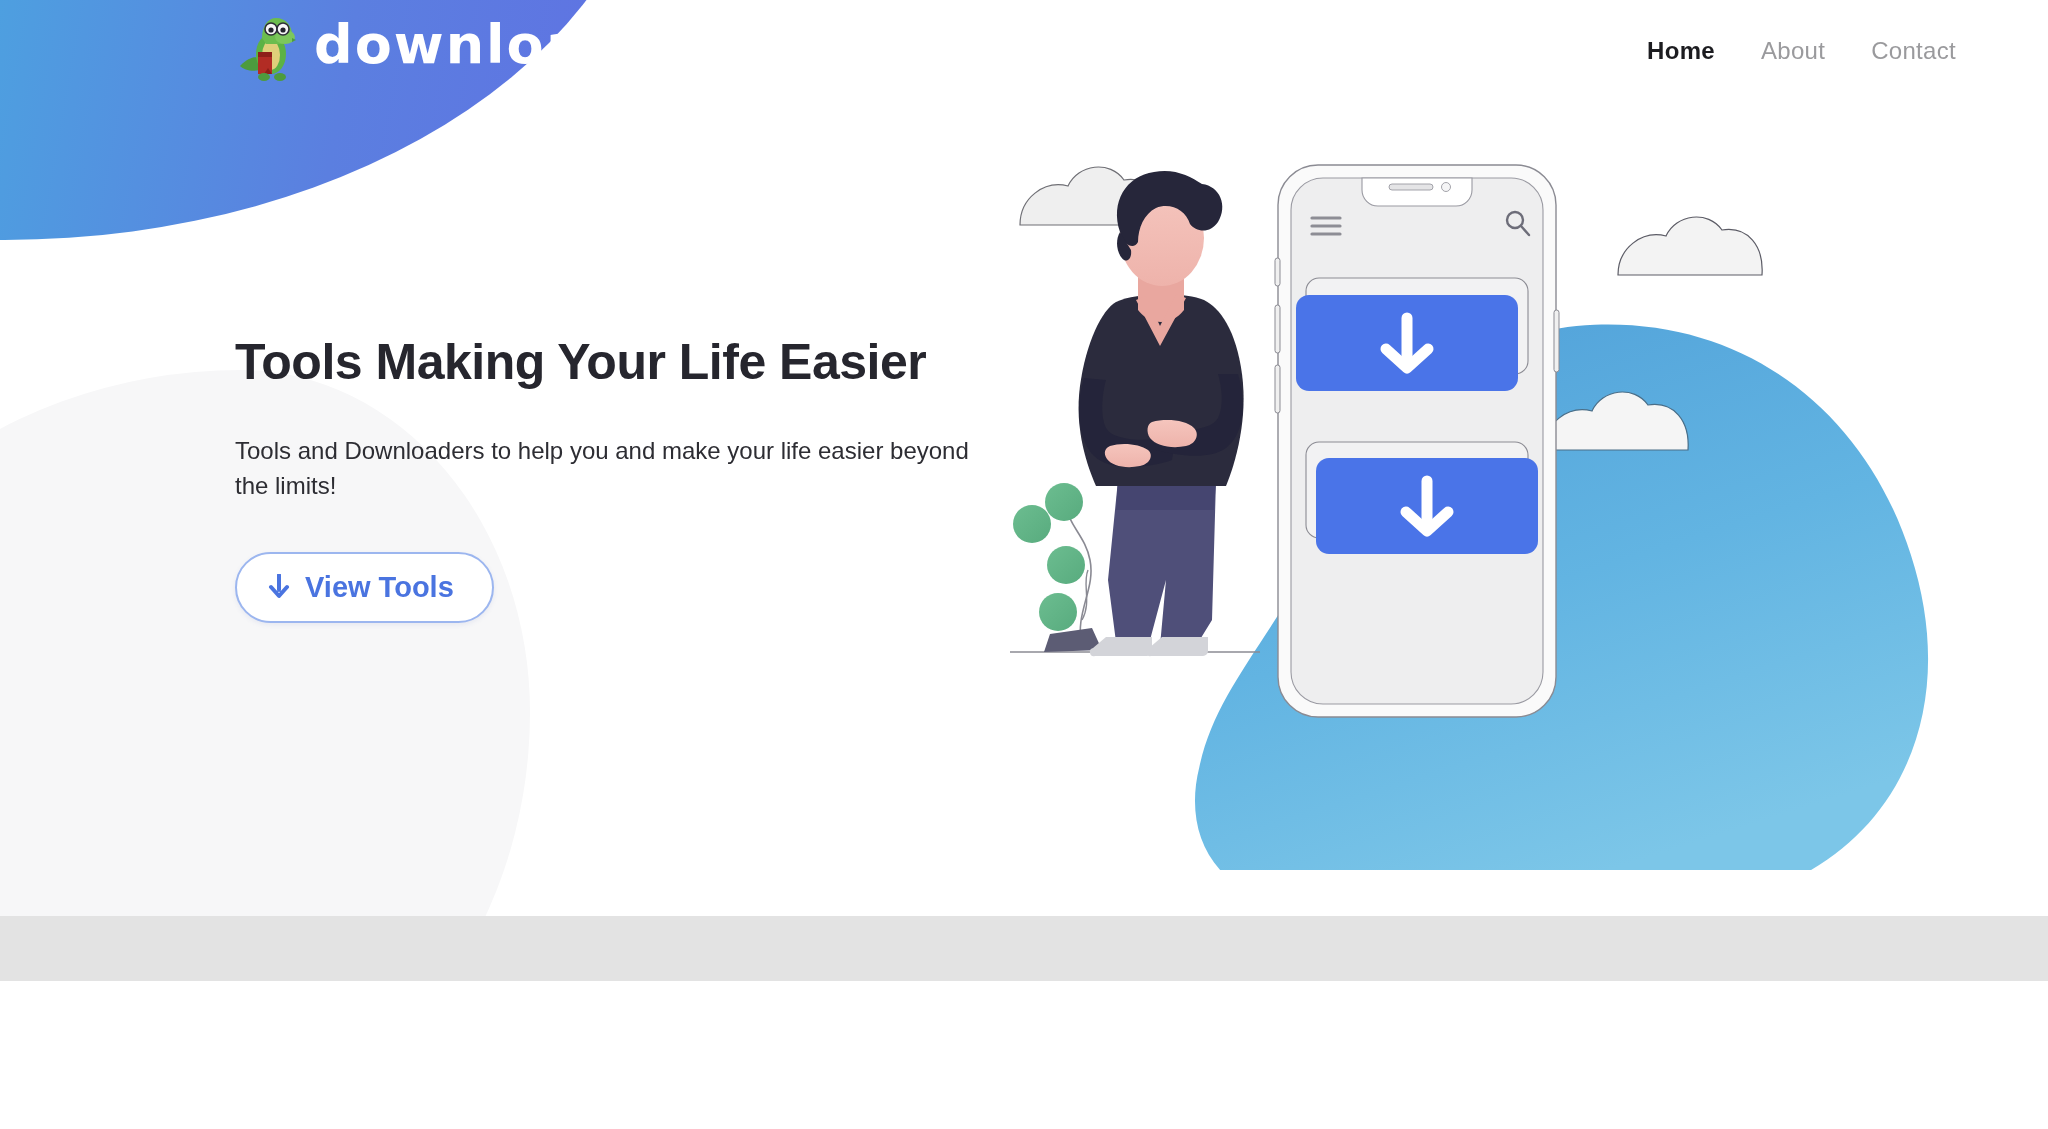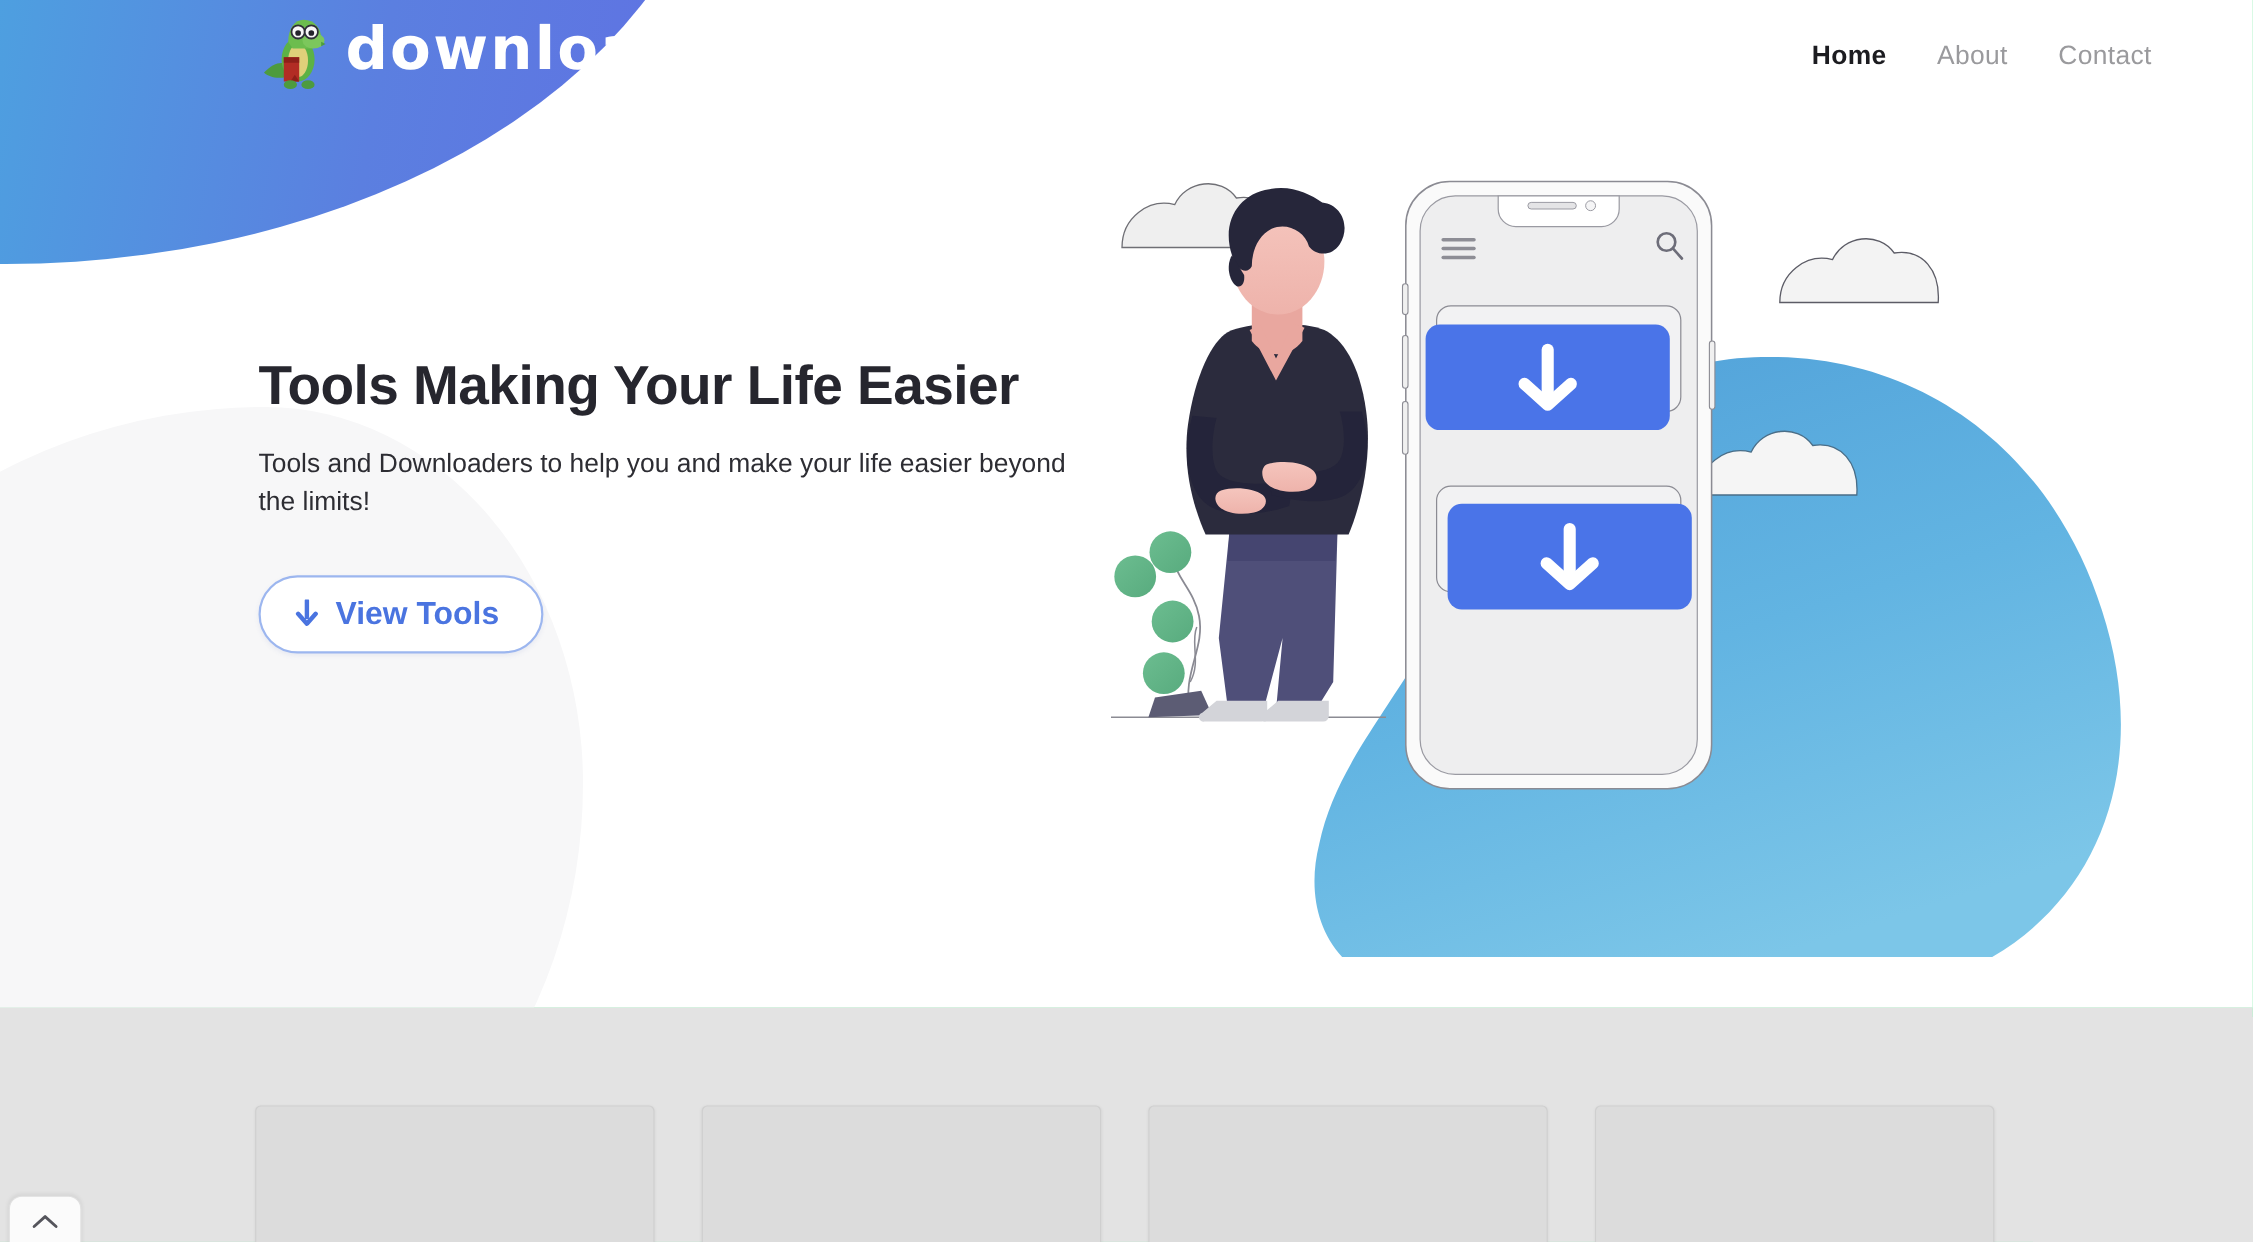--- a/index.html
+++ b/index.html
@@ -2,21 +2,21 @@
 <html><head>
 <meta charset="utf-8">
 <style>
   * { margin:0; padding:0; box-sizing:border-box; }
   html, body {
     width:2048px; height:1129px;
     background:#ffffff;
     font-family:"Liberation Sans", sans-serif;
     overflow:hidden;
   }
-  #page { position:relative; width:2048px; height:1129px; overflow:hidden; background:#86efac; }
+  #page { position:relative; width:2048px; height:981px; overflow:hidden; background:#fca5a5; }
 
   
   .hero {
     position:absolute; left:0; top:0; width:2048px; height:916px;
     background:#ffffff; overflow:hidden;
   }
 
   
   .gray-blob {
     position:absolute; left:-230px; top:370px; width:760px; height:760px;
@@ -54,27 +54,27 @@
     z-index:6;
   }
   .nav-link {
     font-size:24px; color:#9a9a9d; letter-spacing:.3px;
     text-decoration:none; padding:4px 8px; cursor:pointer;
     font-family:"Liberation Sans", sans-serif;
   }
   .nav-link.active { color:#1c1c20; font-weight:600; }
 
   
-  .copy { position:absolute; left:235px; top:322px; width:790px; z-index:5; }
+  .copy { position:absolute; left:235px; top:334px; width:790px; z-index:5; }
   .headline {
     font-size:50px; font-weight:bold; color:#26262e;
     letter-spacing:-0.5px; line-height:1.12; white-space:nowrap;
   }
   .subcopy {
-    margin-top:27px; font-size:24px; color:#2d2d33;
+    margin-top:44px; font-size:24px; color:#2d2d33;
     line-height:1.45; max-width:745px;
   }
   .cta {
     margin-top:48px;
     display:inline-flex; align-items:center; gap:14px;
     padding:17px 38px 17px 30px;
     background:#ffffff; border:2px solid #9cb6ef; border-radius:40px;
     color:#4a74e0; font-size:29px; font-weight:bold;
     cursor:pointer; box-shadow:0 2px 5px rgba(90,110,190,.10);
   }

